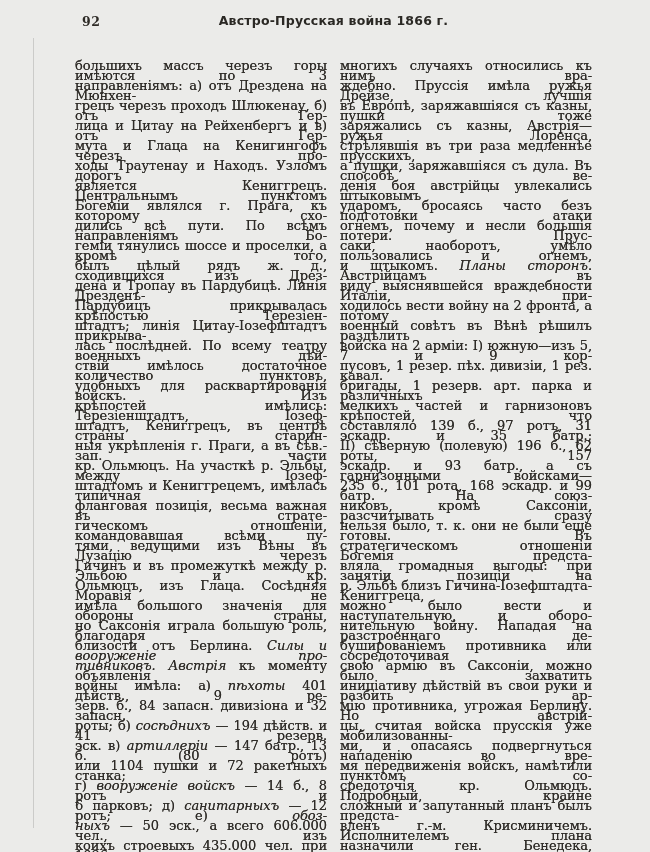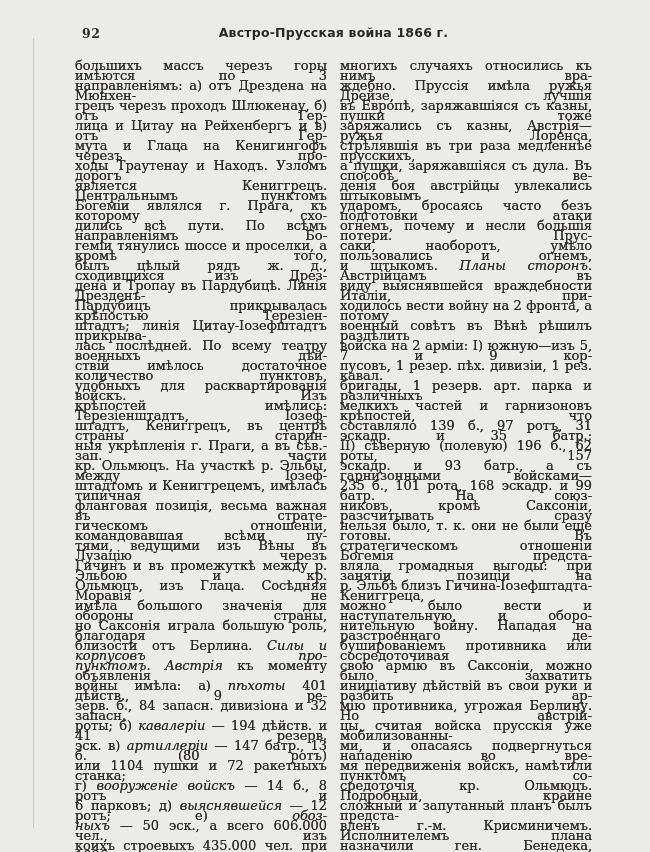--- a/index.html
+++ b/index.html
@@ -9,21 +9,21 @@
     overflow: hidden;
     font-family: "DejaVu Serif", serif;
     color: #2e2b27;
   }
   .page { position: relative; width: 650px; height: 852px; }
   .scan-line {
     position: absolute; left: 33px; top: 38px;
     width: 1px; height: 790px;
     background: rgba(90,90,86,0.22);
   }
-  .header { position: absolute; top: 25px; left: 75px; width: 517px; height: 15px; }
+  .header { position: absolute; top: 13px; left: 75px; width: 517px; height: 15px; }
   .pagenum {
     position: absolute; left: 7px; top: 1px;
     font-size: 12.5px; font-weight: bold; letter-spacing: 0.5px;
   }
   .title {
     margin: 0; text-align: center;
     font-family: "DejaVu Sans", sans-serif;
     font-size: 12.5px; font-weight: bold; letter-spacing: 0.2px;
     color: #2a2824;
   }
@@ -76,29 +76,29 @@
 ныя укрѣпленія г. Праги, а въ сѣв.-зап. части
 кр. Ольмюцъ. На участкѣ р. Эльбы, между Іозеф-
 штадтомъ и Кениггрецемъ, имѣлась типичная
 фланговая позиція, весьма важная въ страте-
 гическомъ отношеніи, командовавшая всѣми пу-
 тями, ведущими изъ Вѣны въ Лузацію черезъ
 Гичинъ и въ промежуткѣ между р. Эльбою и кр.
 Ольмюцъ, изъ Глаца. Сосѣдняя Моравія не
 имѣла большого значенія для обороны страны,
 но Саксонія играла большую роль, благодаря
-близости отъ Берлина. <i>Силы и корпусовъ про-</i>
-<i>пунктомъ. Австрія</i> къ моменту объявленія
+близости отъ Берлина. <i>Силы и вооруженіе про-</i>
+<i>тивниковъ. Австрія</i> къ моменту объявленія
 войны имѣла: а) <i>пѣхоты</i> 401 дѣйств., 9 ре-
 зерв. б., 84 запасн. дивизіона и 32 запасн.
-роты; б) <i>кавалеріи</i> — 194 дѣйств. и 41 резерв.
+роты; б) <i>сосѣднихъ</i> — 194 дѣйств. и 41 резерв.
 эск. в) <i>артиллеріи</i> — 147 батр., 13 б. (80 ротъ)
 или 1104 пушки и 72 ракетныхъ станка;
 г) <i>вооруженіе войскъ</i> — 14 б., 8 ротъ и
-6 парковъ; д) <i>выяснявшейся</i> — 12 ротъ; е) <i>обоз-</i>
+6 парковъ; д) <i>санитарныхъ</i> — 12 ротъ; е) <i>обоз-</i>
 <i>ныхъ</i> — 50 эск., а всего 606.000 чел., изъ
 коихъ строевыхъ 435.000 чел. при 1096 ор.
 Кромѣ того, она могла собрать ополченія до
 100.000 чел. и 4500 лош. Силы союзниковъ: <i>Ба-</i>
 <i>армію</i>—60.000 чел. при 200 оруд. <i>Австрійцамъ</i>—
 26.000 чел. при 56 оруд. <i>Планы</i>—12.000 чел.
 при 24 оруд.; <i>Гессенъ-Дармштадтъ</i>—12.700 чел.
 при 24 оруд.; <i>Гессенъ-Кассель</i> — 6.000 чел. при
 24 оруд.; <i>Саксонія</i> — 32.000 чел. при 68 оруд.;
 <i>Гановеръ</i> — 20.000 чел. при 42 оруд. Всего

